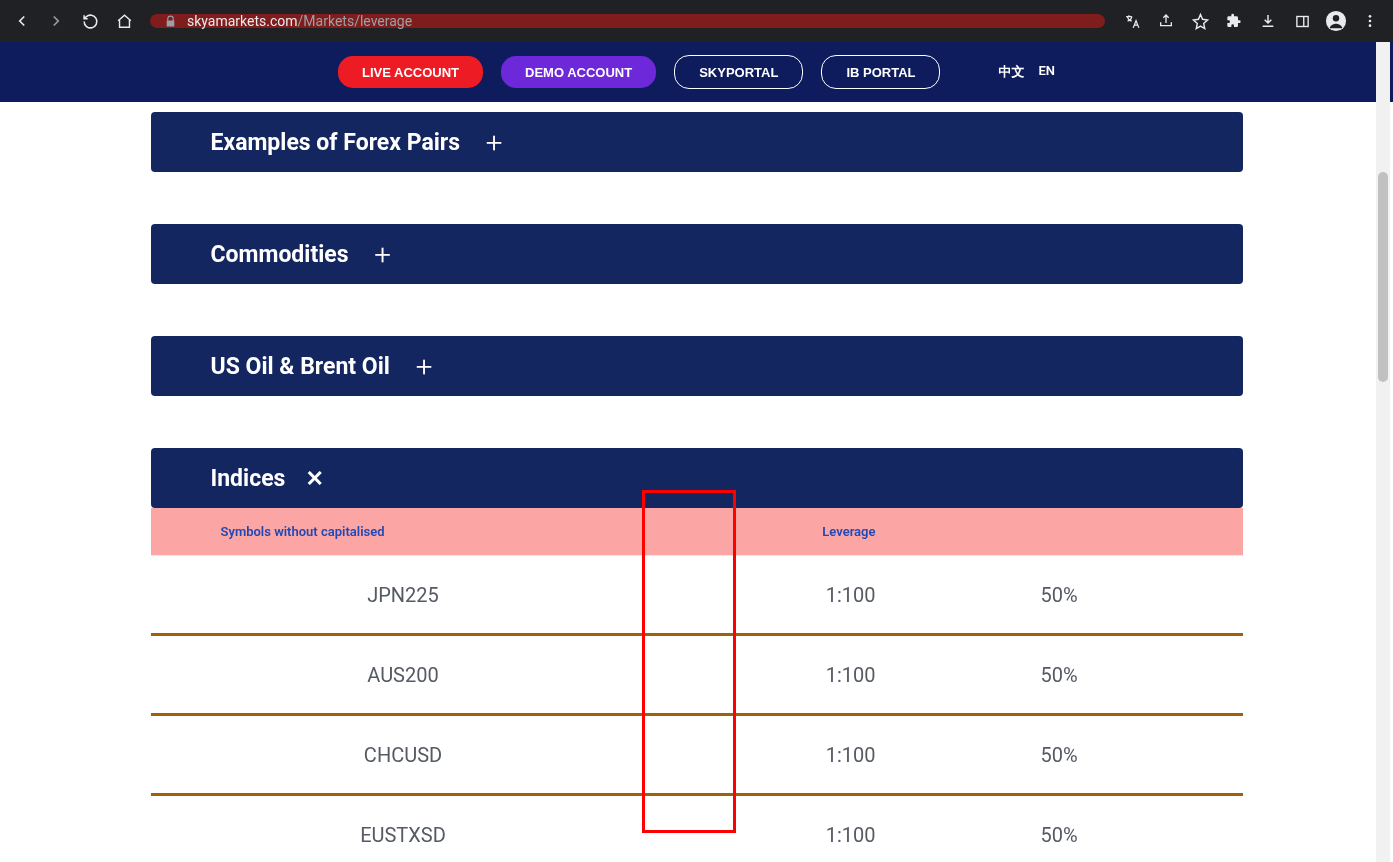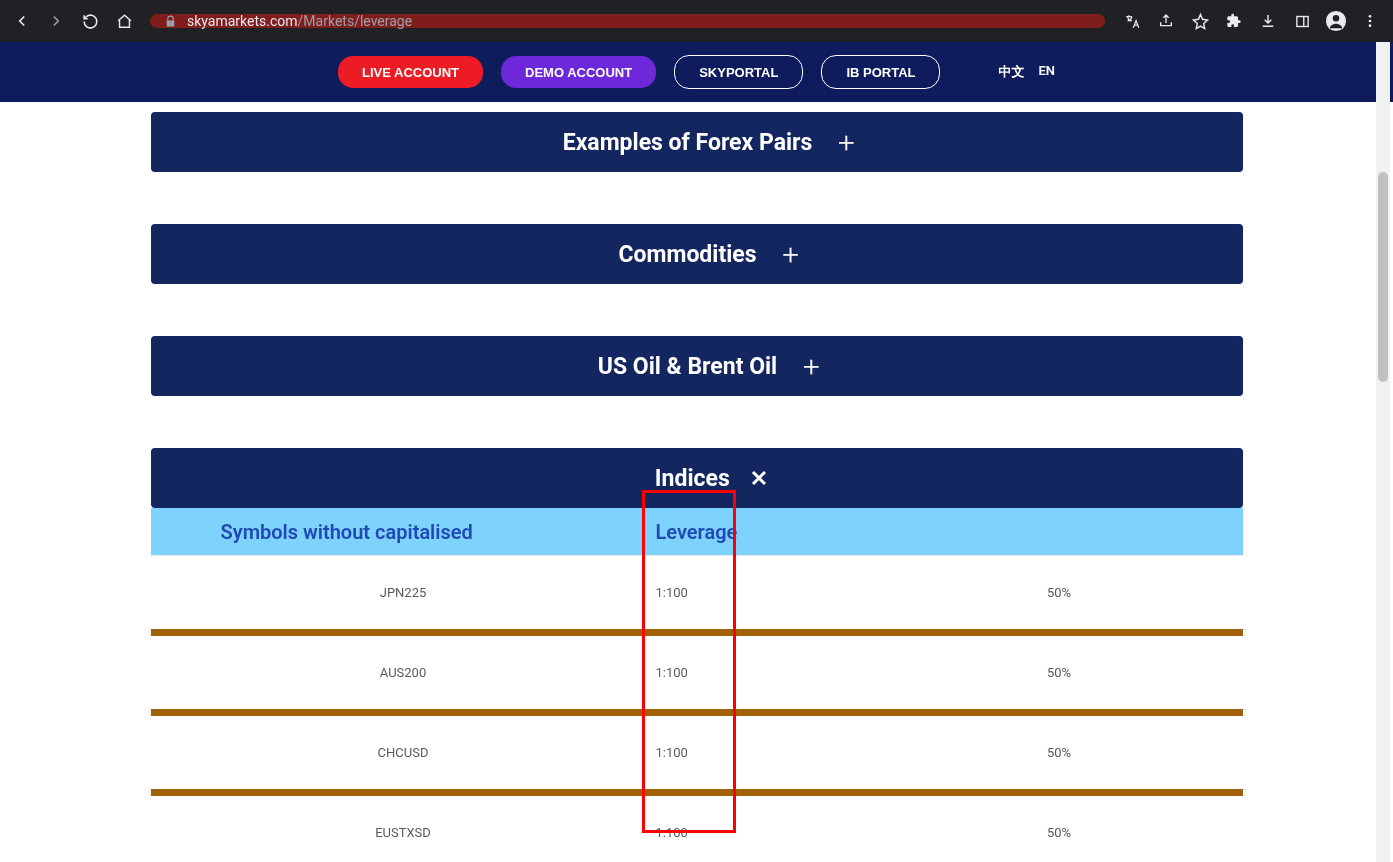--- a/index.html
+++ b/index.html
@@ -82,50 +82,50 @@
     width:1092px;
     margin:0 auto;
   }
   .accordion {
     background:#13265f;
     color:#fff;
     border-radius:4px;
     height:60px;
     display:flex;
     align-items:center;
-    justify-content:center;
+    justify-content:flex-start;
     padding:0 30px 0 60px;
     margin-top:8px;
     cursor:pointer;
     gap:20px;
   }
   .accordion.first { margin-top:10px; }
   .acc-gap { height:44px; }
   .acc-title { font-size:23px; font-weight:700; }
   .acc-icon { font-size:28px; font-weight:300; }
   .table-head {
-    background:#7dd3fc;
+    background:#fca5a5;
     height:48px;
     display:flex;
     align-items:center;
     color:#2049b5;
     font-weight:600;
-    font-size:20px;
+    font-size:13px;
     border-bottom:1px solid #e8eaf0;
   }
   .col1 { width:505px; padding-left:70px; }
-  .col2 { width:220px; text-align:left; }
+  .col2 { width:220px; text-align:right; }
   .col3 { flex:1; text-align:center; }
   .row {
     height:80px;
     display:flex;
     align-items:center;
-    border-bottom:7px solid #a16207;
+    border-bottom:3px solid #a16207;
     color:#555a63;
-    font-size:13px;
+    font-size:20px;
   }
   .row .col1 { text-align:center; padding-left:0; }
   .highlight-box {
     position:absolute;
     border:3px solid #ff0000;
     pointer-events:none;
   }
   .scroll-track {
     position:absolute;
     right:3px;

